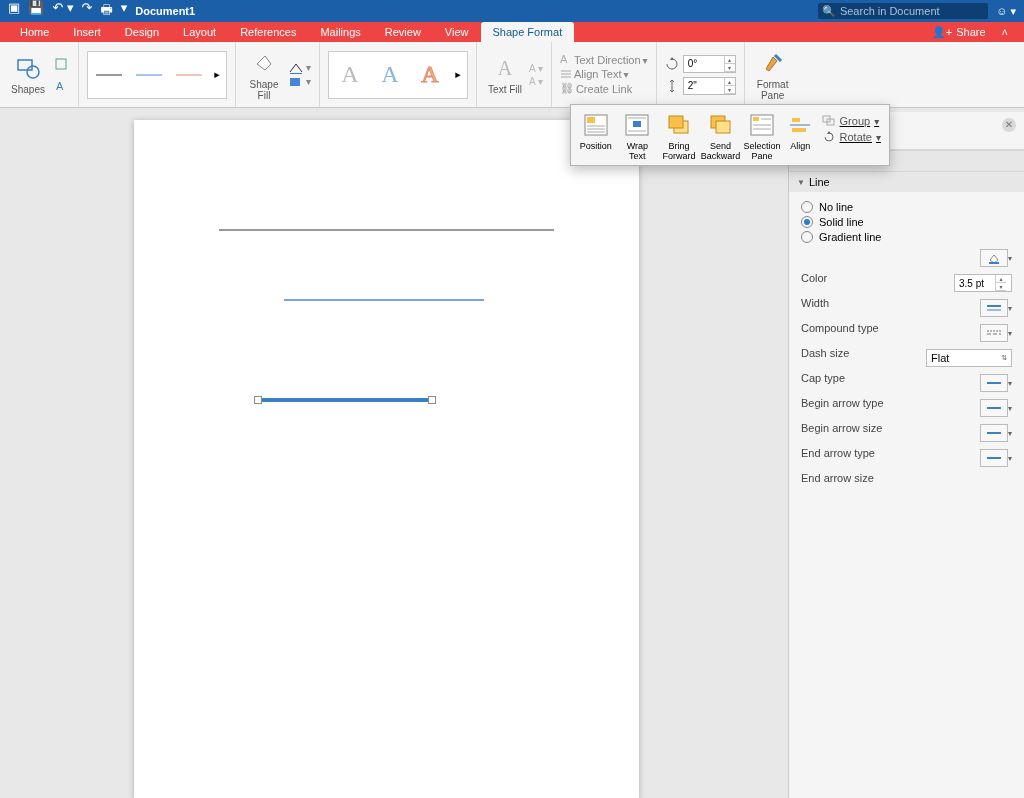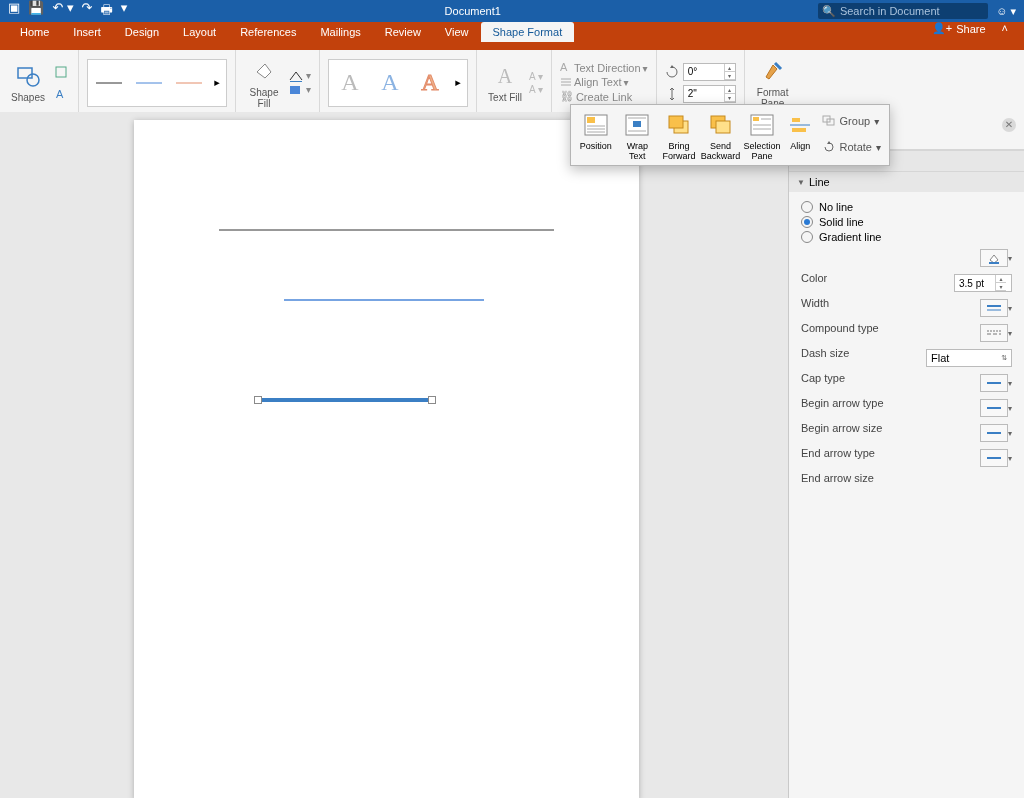--- a/index.html
+++ b/index.html
@@ -1,23 +1,23 @@
 <!DOCTYPE html>
 <html><head>
 <meta charset="utf-8">
 <style>
 *{box-sizing:border-box;margin:0;padding:0;font-family:-apple-system,"Segoe UI",sans-serif;font-size:11px;}
 body{width:1024px;height:798px;background:#e8e8e8;overflow:hidden;}
 .titlebar{height:22px;background:linear-gradient(#1b5fa8,#1b5fa8);display:flex;align-items:center;color:#fff;}
 .titlebar .qat{display:flex;gap:8px;padding:0 8px;}
 .titlebar .qat span{font-size:13px;}
-.titlebar .title{flex:1;text-align:center;font-weight:400;}
+.titlebar .title{flex:1;text-align:left;font-weight:700;}
 .titlebar .right{display:flex;align-items:center;gap:8px;padding:0 8px;}
 .searchbox{background:#0d3f72;width:170px;height:16px;border-radius:2px;display:flex;align-items:center;padding:0 4px;color:#a9c2dc;font-size:10px;}
-.tabs{height:28px;background:#c2410c;display:flex;align-items:flex-start;padding:0 8px;color:#fff;}
+.tabs{height:20px;background:#ef4444;display:flex;align-items:center;padding:0 8px;color:#fff;}
 .tab{padding:4px 12px 4px;cursor:default;}
 .tab.active{background:#f5f5f5;color:#135898;border-radius:3px 3px 0 0;}
 .tabs .spacer{flex:1;}
 .tabs .share{display:flex;align-items:center;gap:4px;padding:0 8px;}
 .ribbon{height:66px;background:#f5f5f5;border-bottom:1px solid #c9c9c9;display:flex;align-items:stretch;}
 .rg{border-right:1px solid #d9d9d9;padding:4px 8px;display:flex;flex-direction:column;justify-content:center;}
 .rg .row{display:flex;align-items:center;gap:4px;}
 .rg .lbl{text-align:center;font-size:10px;color:#555;}
 .bigbtn{display:flex;flex-direction:column;align-items:center;justify-content:center;gap:2px;min-width:40px;}
 .bigbtn .ic{width:28px;height:28px;display:flex;align-items:center;justify-content:center;}
@@ -44,21 +44,21 @@
 .proprow .ctl{display:flex;align-items:center;}
 .dropbox{border:1px solid #bbb;background:#fff;height:18px;display:flex;align-items:center;padding:0 4px;min-width:60px;justify-content:space-between;}
 .dropbox span:last-child{font-size:7px;color:#666;}
 .iconbtn{width:28px;height:18px;border:1px solid #bbb;background:#f8f8f8;display:flex;align-items:center;justify-content:center;}
 .slider{width:86px;height:4px;background:#bbb;border-radius:2px;position:relative;margin-right:6px;}
 .slider:before{content:'';position:absolute;left:0;top:-4px;width:12px;height:12px;border-radius:50%;background:#fff;border:1px solid #888;}
 .arrange-pop{position:absolute;left:570px;top:104px;width:320px;background:#f5f5f5;border:1px solid #b4b4b4;box-shadow:0 4px 12px rgba(0,0,0,.25);padding:6px 4px 4px;display:flex;align-items:flex-start;z-index:10;}
 .arrange-pop .abtn{display:flex;flex-direction:column;align-items:center;width:48px;gap:2px;}
 .arrange-pop .abtn .ic{width:30px;height:28px;display:flex;align-items:center;justify-content:center;}
 .arrange-pop .abtn .t{font-size:9px;text-align:center;line-height:10px;}
-.arrange-pop .side{display:flex;flex-direction:column;gap:14px;padding:4px;}
+.arrange-pop .side{display:flex;flex-direction:column;gap:4px;padding:4px;text-decoration:underline;}
 .arrange-pop .side .mini{display:flex;align-items:center;gap:4px;font-size:10px;color:#555;}
 svg{display:block}
 .tri{font-size:8px;color:#666;}
 .handle{position:absolute;width:8px;height:8px;background:#fff;border:1px solid #8a8a8a;}
 </style>
 </head>
 <body>
 
 <div class="titlebar">
   <div class="qat">

